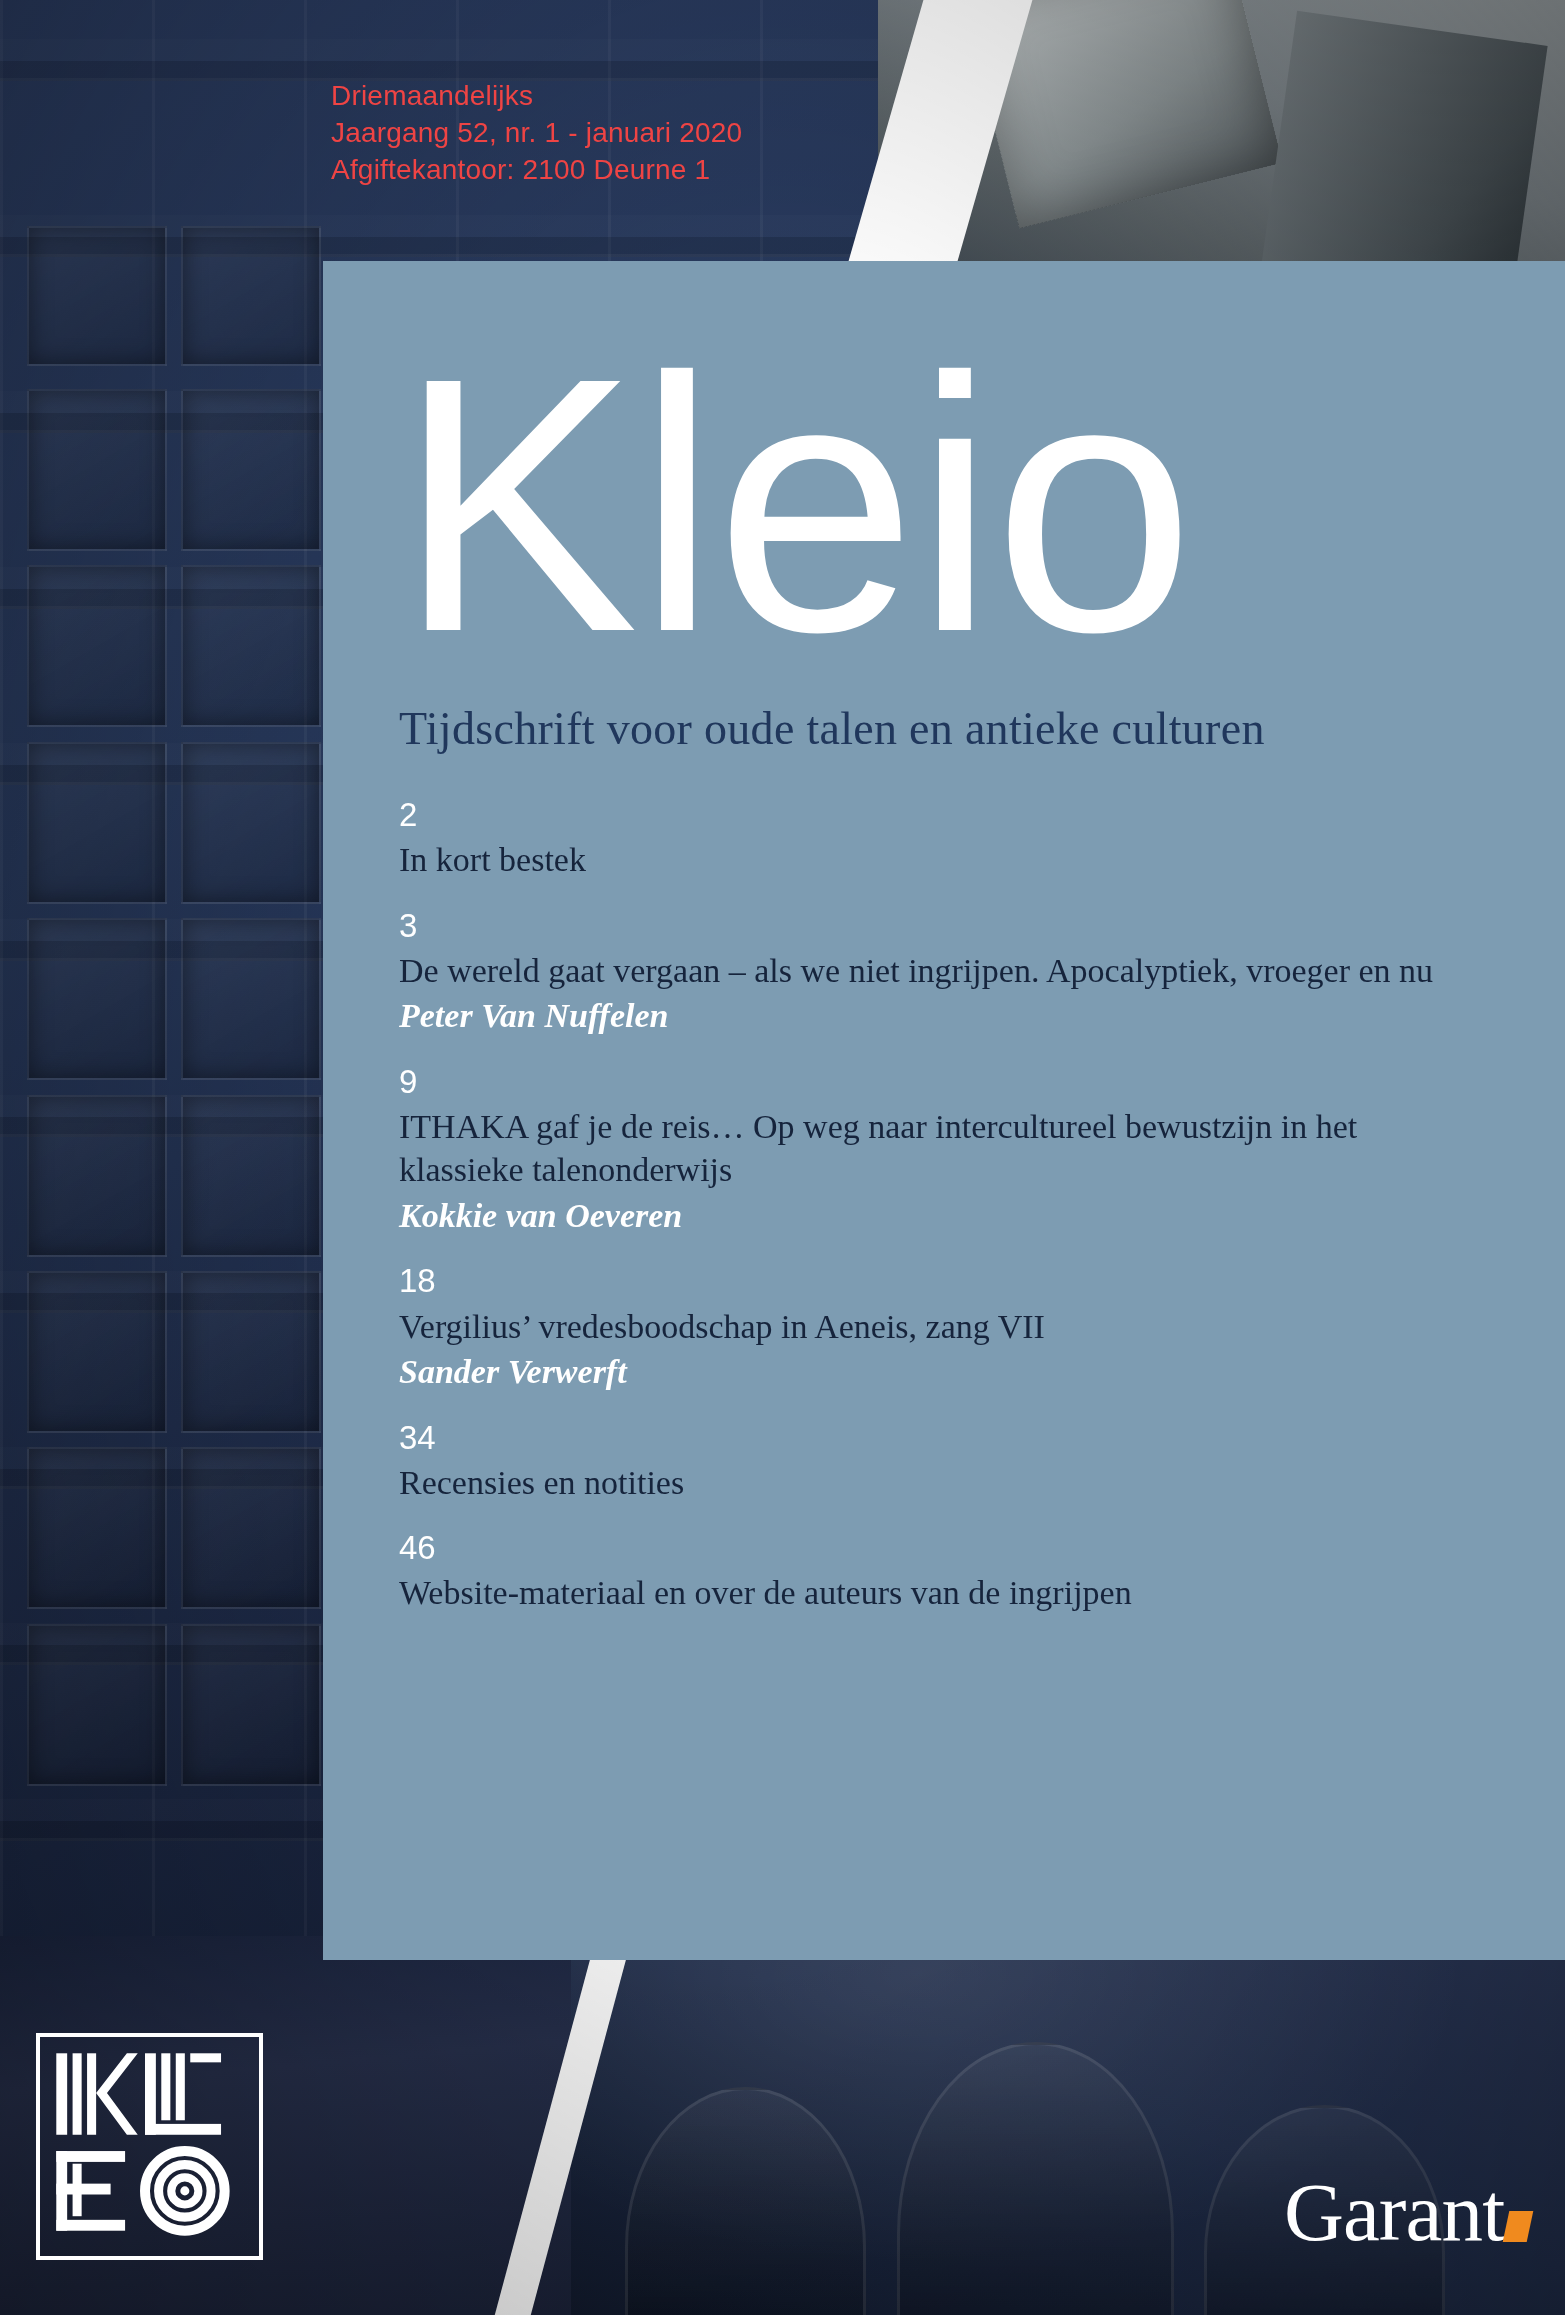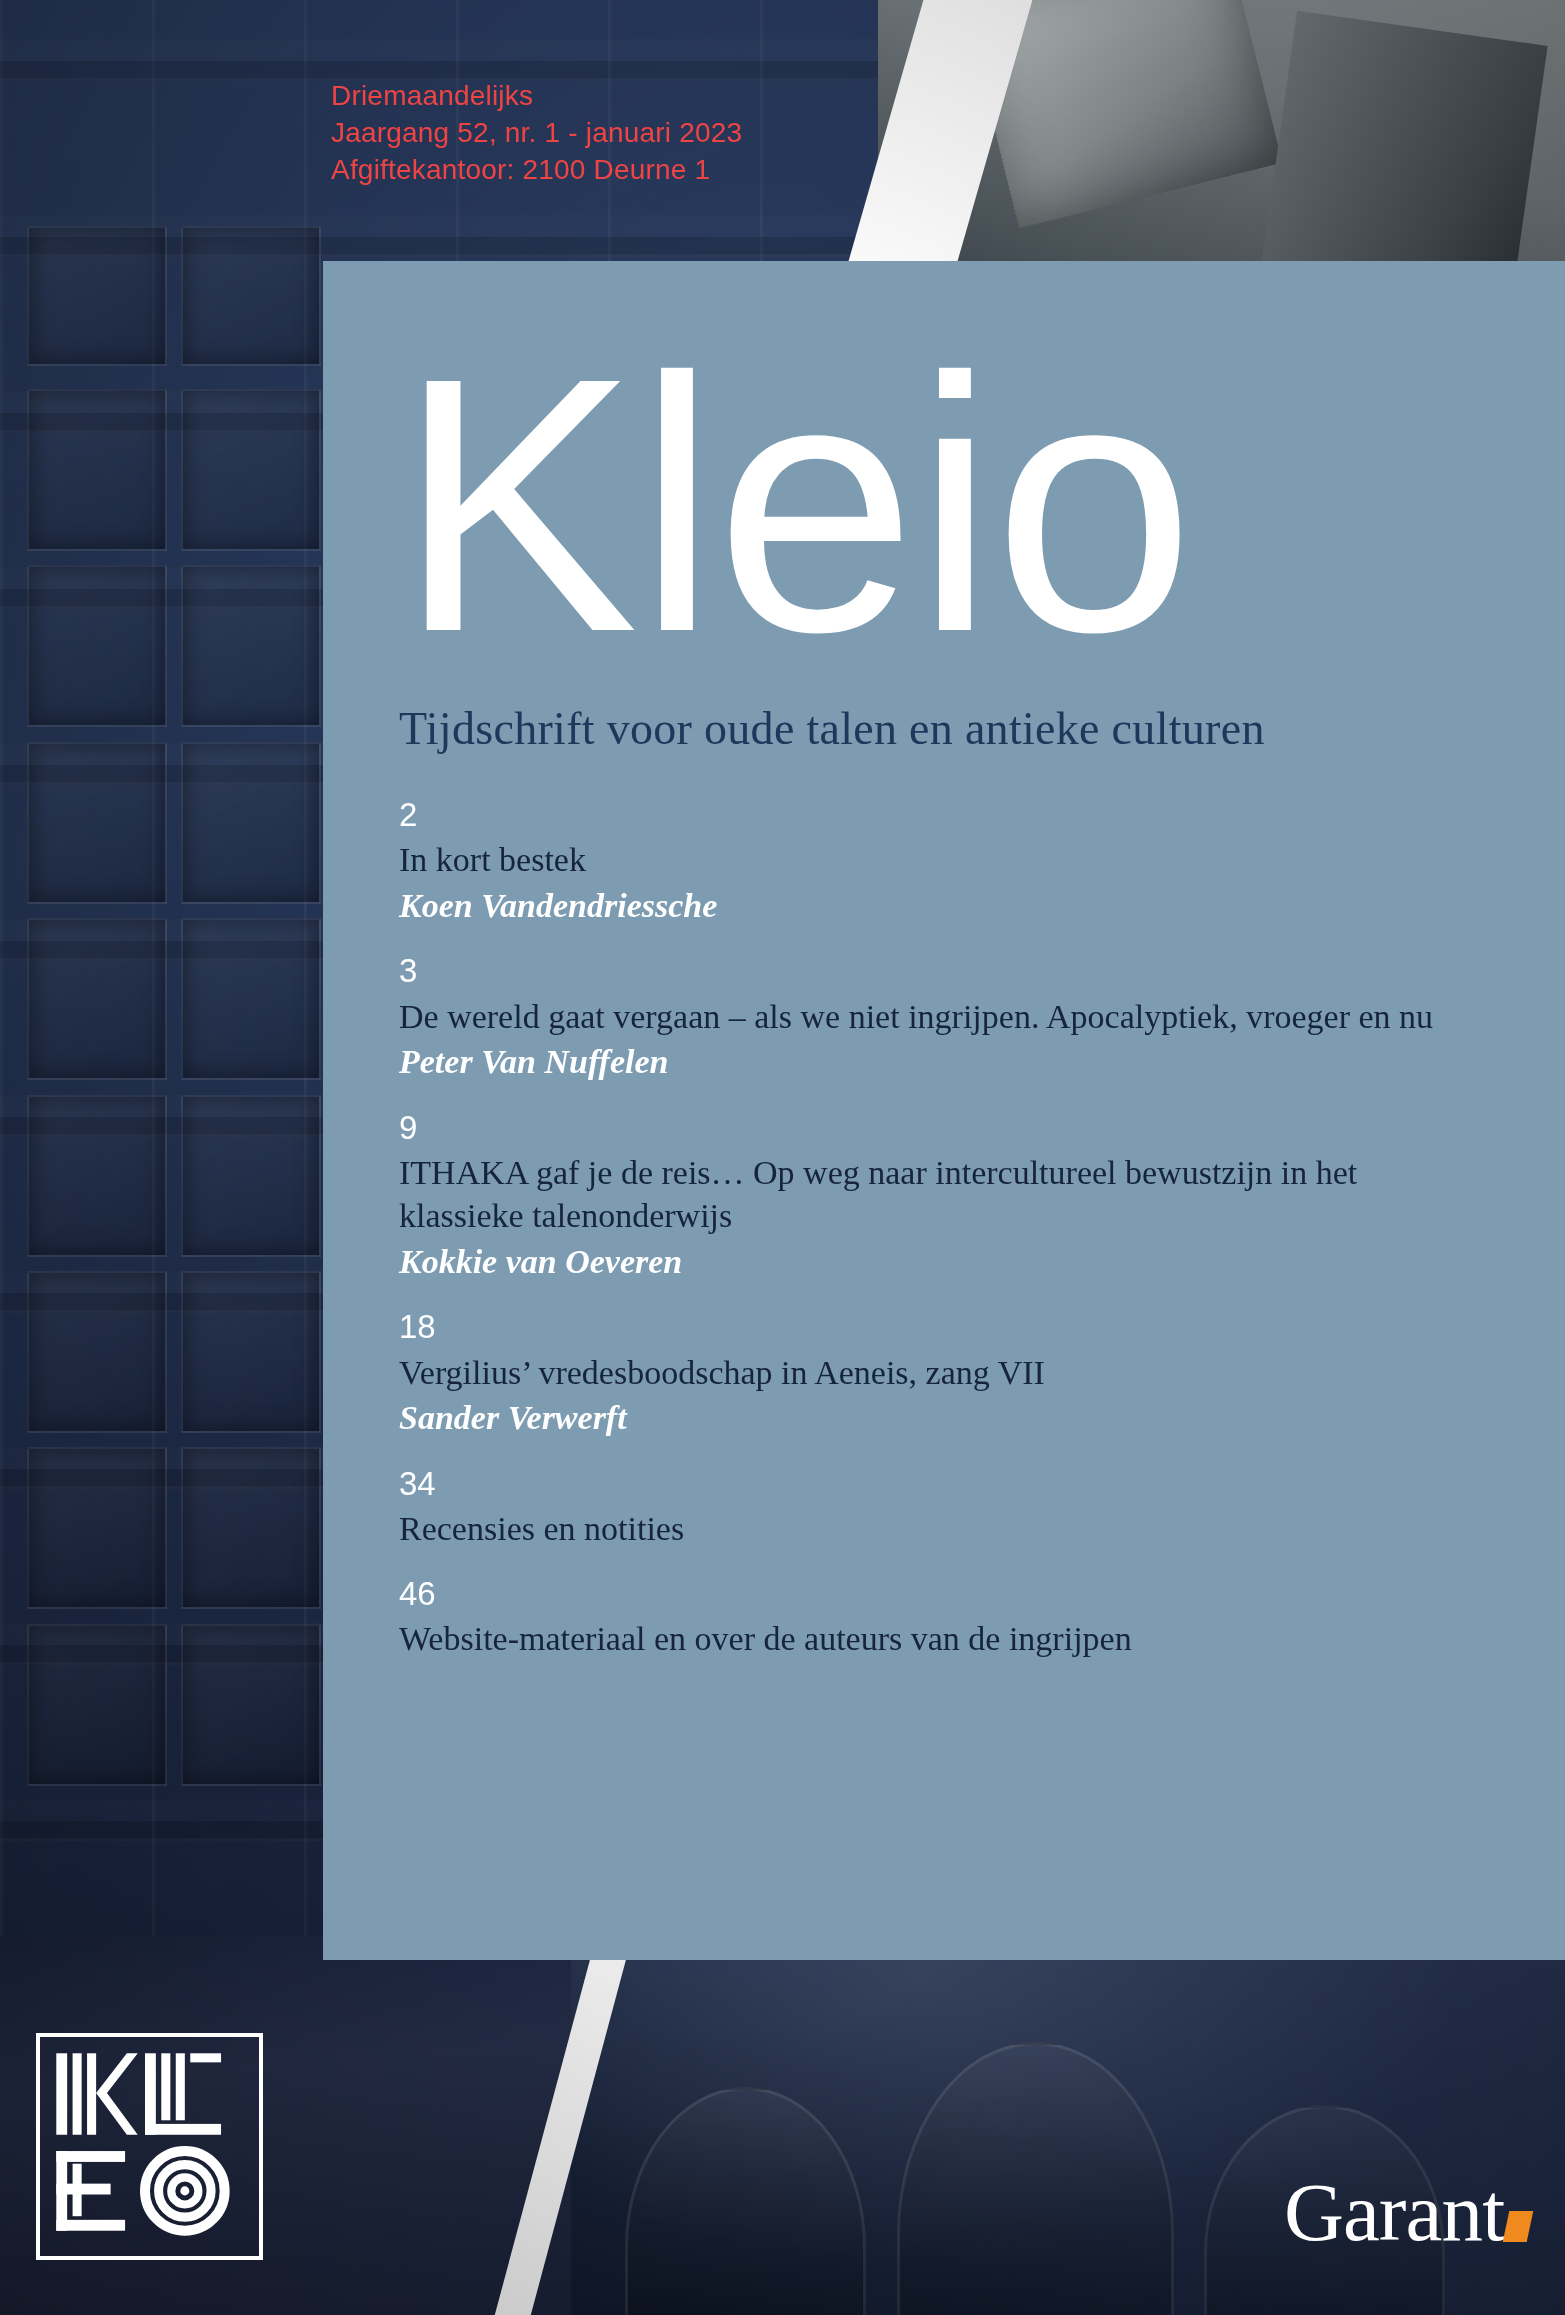--- a/index.html
+++ b/index.html
@@ -253,34 +253,33 @@
       <div class="arch" style="left:54px;  bottom:0;  width:235px; height:226px;"></div>
       <div class="arch" style="left:326px; bottom:0;  width:271px; height:271px;"></div>
       <div class="arch" style="left:633px; bottom:0;  width:235px; height:208px;"></div>
     </div>
     <div class="diag-split-bottom"></div>
     <div class="vignette"></div>
   </div>
 
   <div class="issue-info">
     <div>Driemaandelijks</div>
-    <div>Jaargang 52, nr. 1 - januari 2023</div>
+    <div>Jaargang 52, nr. 1 - januari 2020</div>
     <div>Afgiftekantoor: 2100 Deurne 1</div>
   </div>
 
   <div class="panel">
     <div class="wordmark">Kleio</div>
     <div class="subtitle">Tijdschrift voor oude talen en antieke culturen</div>
 
     <div class="toc">
 
       <div class="toc-entry">
         <div class="toc-page">2</div>
         <div class="toc-title">In kort bestek</div>
-        <div class="toc-author">Koen Vandendriessche</div>
       </div>
 
       <div class="toc-entry">
         <div class="toc-page">3</div>
         <div class="toc-title">De wereld gaat vergaan – als we niet ingrijpen. Apocalyptiek, vroeger en nu</div>
         <div class="toc-author">Peter Van Nuffelen</div>
       </div>
 
       <div class="toc-entry">
         <div class="toc-page">9</div>

